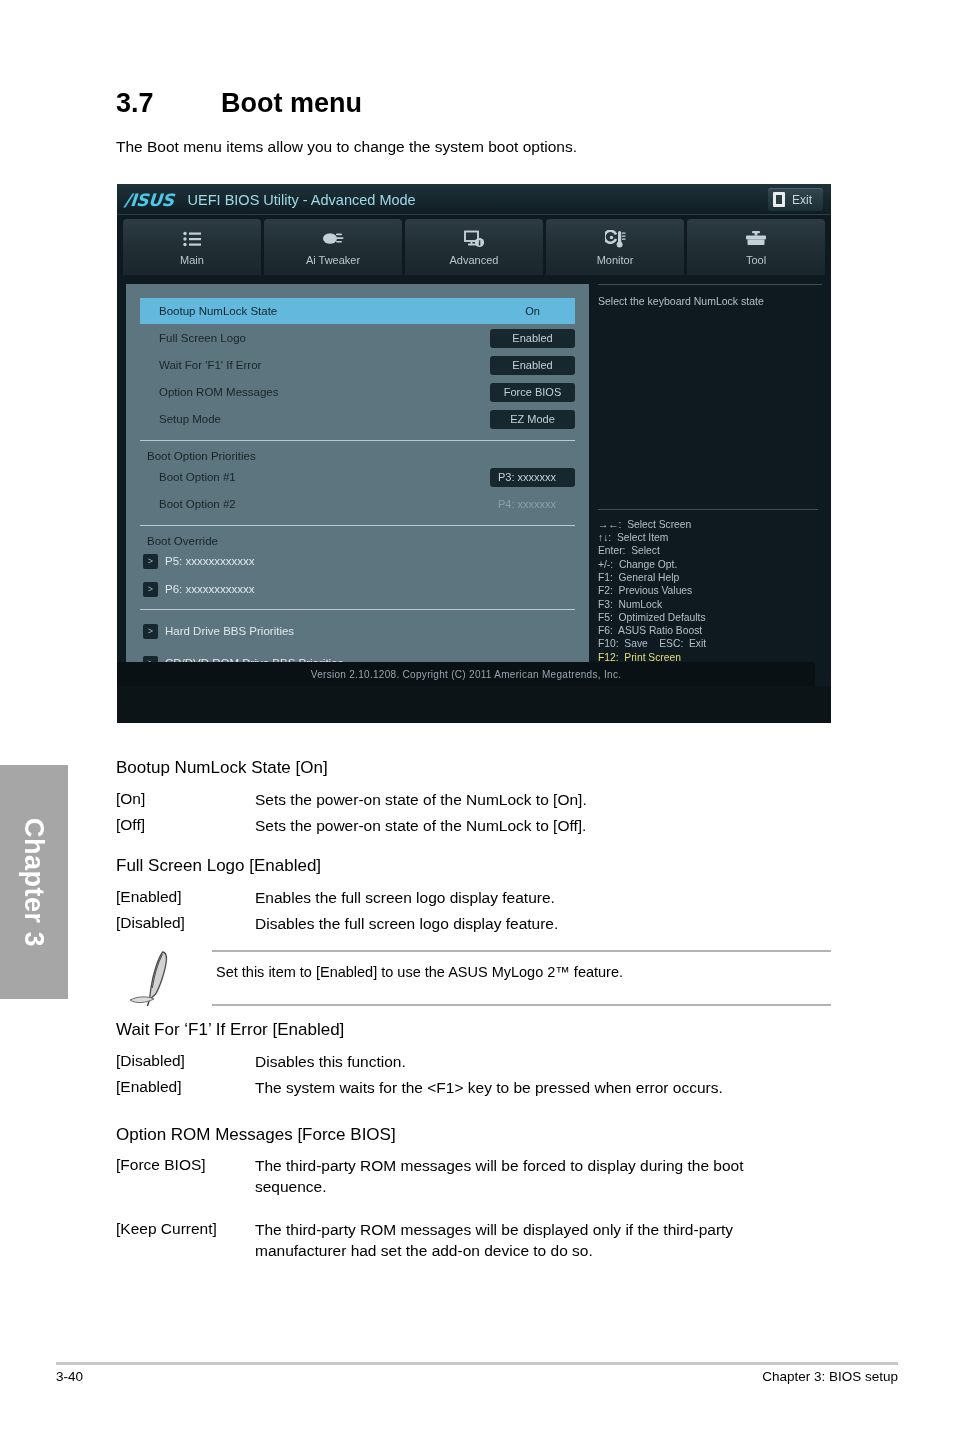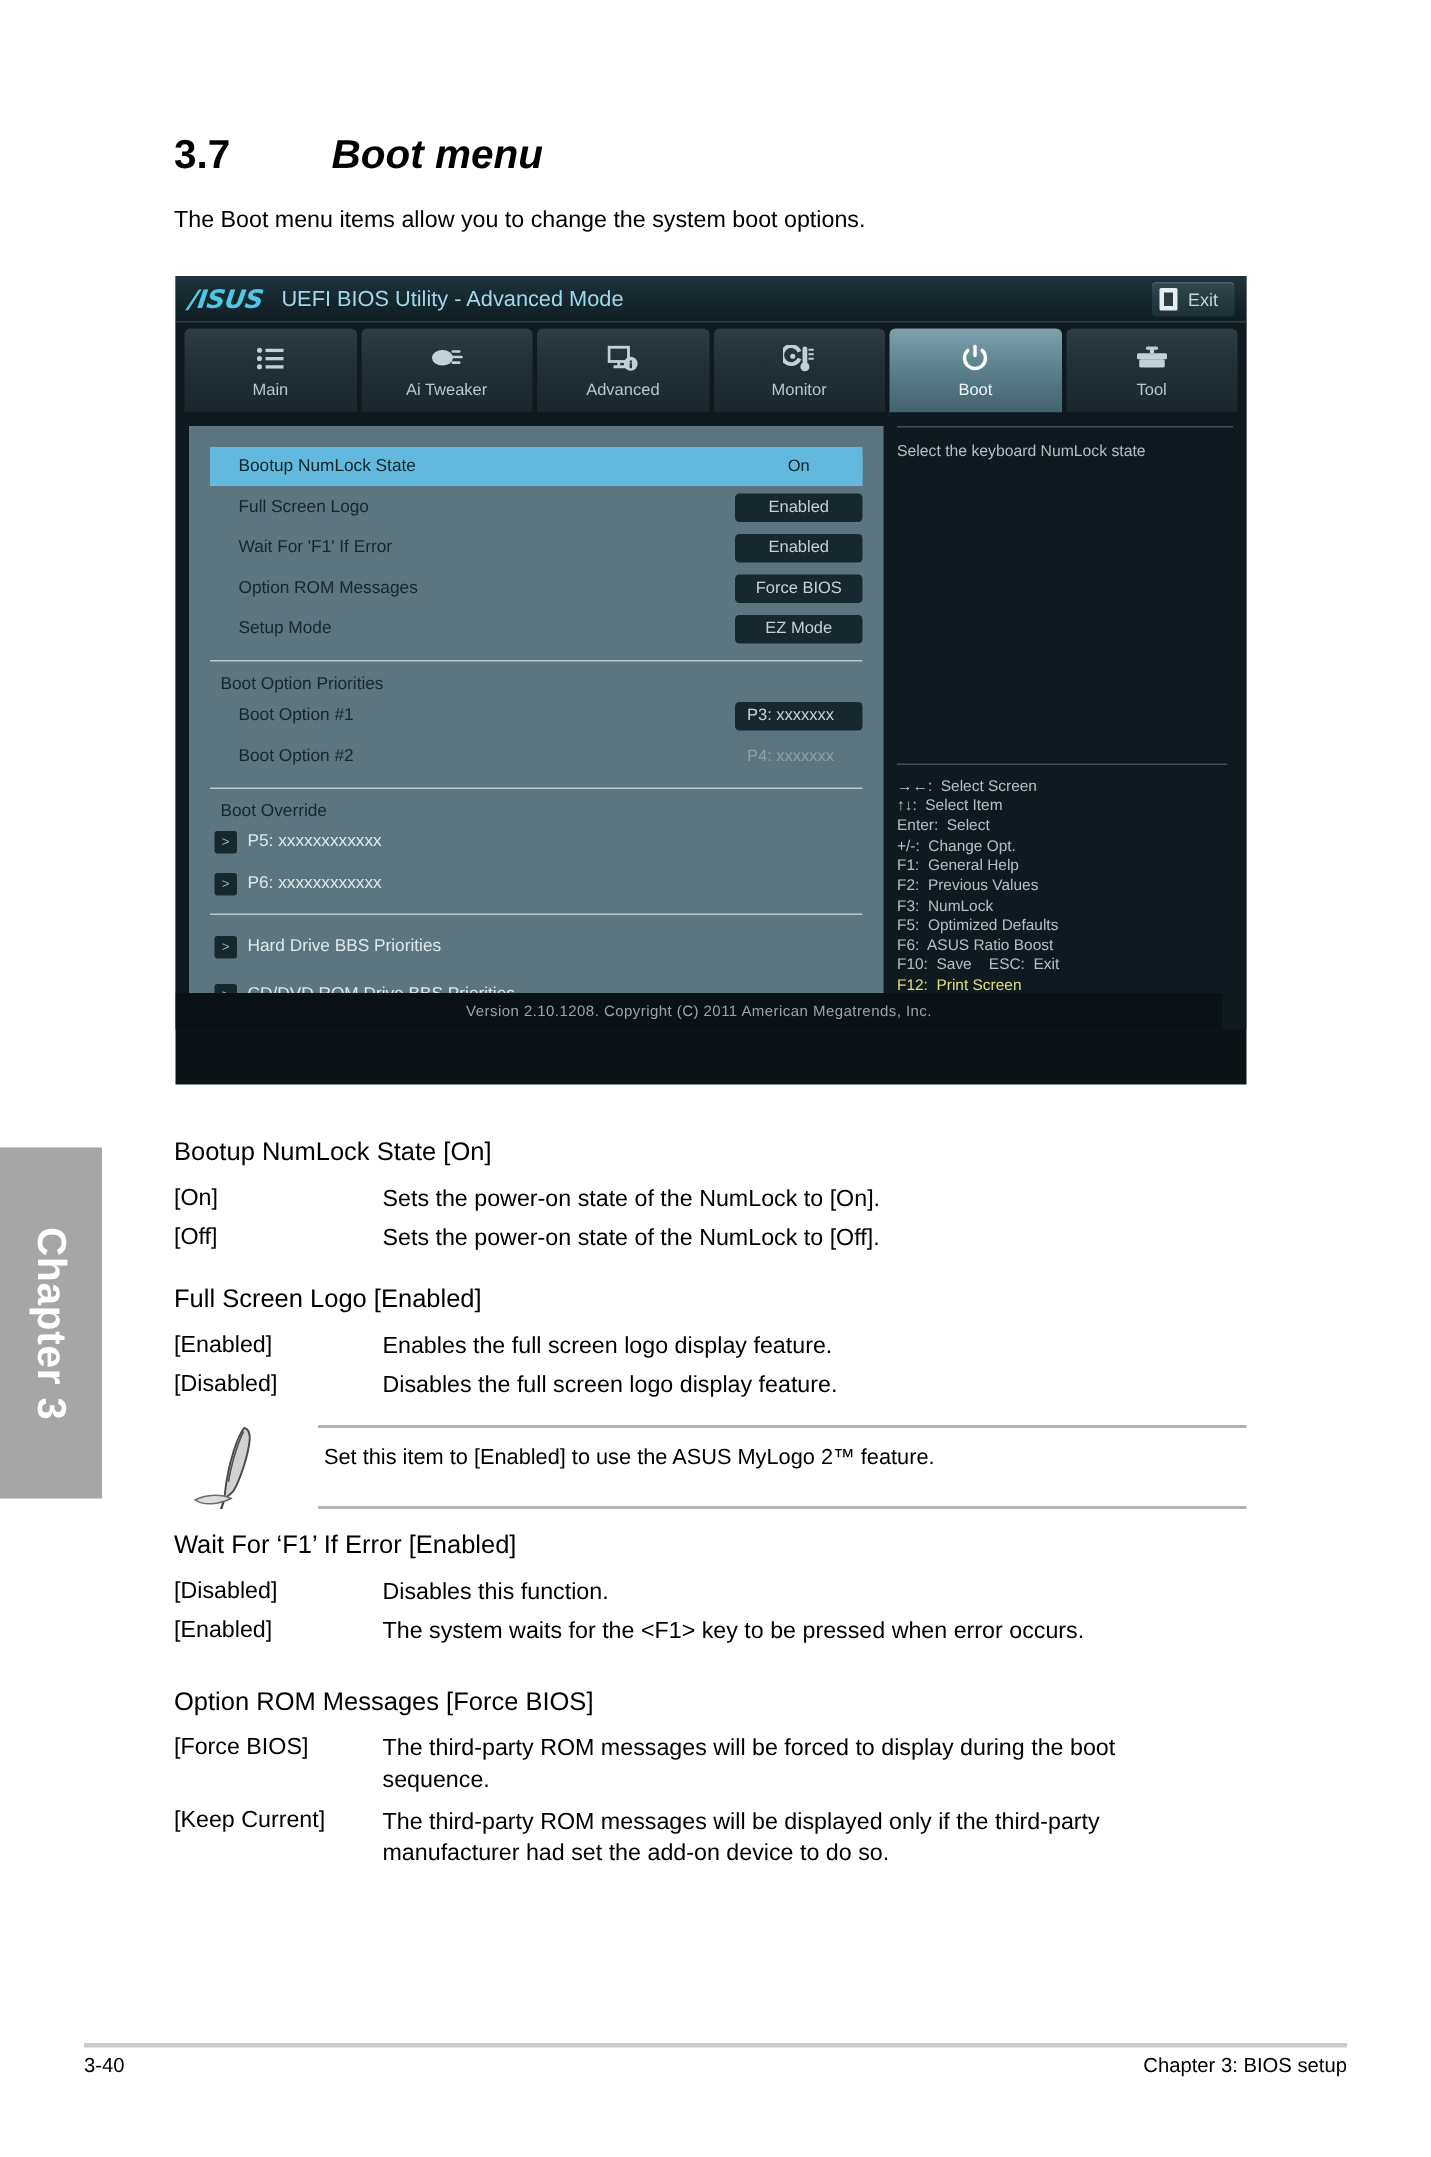--- a/index.html
+++ b/index.html
@@ -46,21 +46,20 @@
     align-items: baseline;
   }
   .page-head .sec-num {
     font-size: 27px;
     font-weight: bold;
     width: 105px;
   }
   .page-head .sec-title {
     font-size: 27px;
     font-weight: bold;
-    font-style: italic;
   }
   .intro-line {
     position: absolute;
     left: 116px;
     top: 138px;
     font-size: 15.5px;
   }
 
   
   .bios {
@@ -475,29 +474,20 @@
           <rect x="13" y="1" width="3.2" height="12" rx="1.6" fill="#c3d0d5"></rect>
           <circle cx="14.6" cy="14.5" r="3" fill="#c3d0d5"></circle>
           <rect x="17" y="2.5" width="3.5" height="1.3" fill="#c3d0d5"></rect>
           <rect x="17" y="5.5" width="3.5" height="1.3" fill="#c3d0d5"></rect>
           <rect x="17" y="8.5" width="3.5" height="1.3" fill="#c3d0d5"></rect>
         </svg>
       </span>
       <span class="tab-label">Monitor</span>
     </div>
 
-    <div class="bios-tab active">
-      <span class="tab-icon">
-        <svg width="20" height="20" viewBox="0 0 20 20">
-          <path d="M5.2 4.6 A7 7 0 1 0 14.8 4.6" fill="none" stroke="#ffffff" stroke-width="2.3" stroke-linecap="round"></path>
-          <rect x="8.85" y="0.8" width="2.3" height="8.4" rx="1.15" fill="#ffffff"></rect>
-        </svg>
-      </span>
-      <span class="tab-label">Boot</span>
-    </div>
 
     <div class="bios-tab">
       <span class="tab-icon">
         <svg width="22" height="17" viewBox="0 0 22 17">
           <g fill="#c3d0d5">
             <rect x="7" y="1" width="8" height="2.2" rx="1"></rect>
             <rect x="9.6" y="2.5" width="2.8" height="3"></rect>
             <rect x="1" y="5.5" width="20" height="4" rx="1"></rect>
             <rect x="2.5" y="9.5" width="17" height="5.5" rx="1"></rect>
           </g>
@@ -645,21 +635,21 @@
     <span class="def-desc">The system waits for the &lt;F1&gt; key to be pressed when error occurs.</span>
   </div>
 </div>
 
 <div class="sec-head" style="top:1125px">Option ROM Messages [Force BIOS]</div>
 <div class="deflist" style="top:1156px">
   <div class="def-row">
     <span class="def-term">[Force BIOS]</span>
     <span class="def-desc">The third-party ROM messages will be forced to display during the boot sequence.</span>
   </div>
-  <div class="def-row" style="margin-top:8px">
+  <div class="def-row" style="margin-top:23px">
     <span class="def-term">[Keep Current]</span>
     <span class="def-desc">The third-party ROM messages will be displayed only if the third-party manufacturer had set the add-on device to do so.</span>
   </div>
 </div>
 
 <div class="page-footer-rule"></div>
 <div class="page-num">3-40</div>
 <div class="footer-right">Chapter 3: BIOS setup</div>
 
 </body></html>

